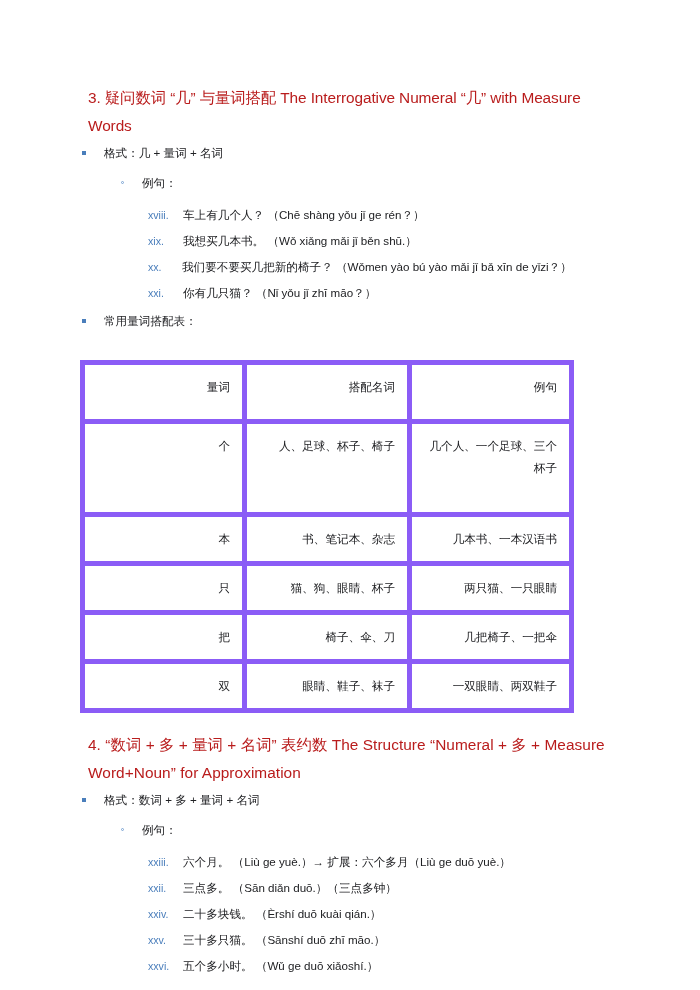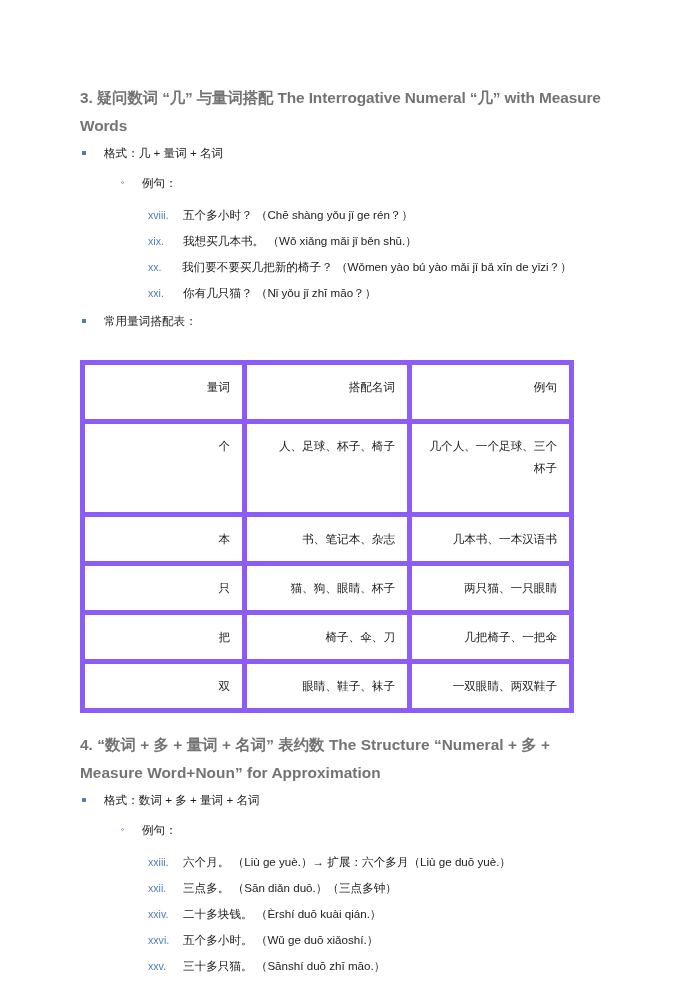--- a/index.html
+++ b/index.html
@@ -27,25 +27,25 @@
   .content {
     position: absolute;
     left: 80px;
     top: 84px;
     width: 534px;
   }
 
   
   h2.section-heading {
     font-size: 15.4px;
-    font-weight: bold;
+    font-weight: normal;
     line-height: 28px;
-    margin: 0 0 2px 0;
+    margin: 0 0 2px 8px;
     letter-spacing: -0.1px;
-    color: #737373;
+    color: #b91c1c;
     font-family: "Liberation Sans", "DejaVu Sans", sans-serif;
   }
   .section-4 h2.section-heading {
     letter-spacing: 0.05px;
   }
 
   
   .lvl1 {
     position: relative;
     padding-left: 24px;
@@ -159,21 +159,21 @@
 
       <div class="lvl2">
         <span class="marker-circ"></span>
         <span>例句：</span>
       </div>
 
       <ul class="ex-list">
         <li class="ex-item">
           <span class="rn">xviii.</span>
           <span class="body">
-            <span>五个多小时？</span>
+            <span>车上有几个人？</span>
             <span class="pinyin">（Chē shàng yǒu jǐ ge rén？）</span>
           </span>
         </li>
         <li class="ex-item">
           <span class="rn">xix.</span>
           <span class="body">
             <span>我想买几本书。</span>
             <span class="pinyin">（Wǒ xiǎng mǎi jǐ běn shū.）</span>
           </span>
         </li>
@@ -276,30 +276,30 @@
           </span>
         </li>
         <li class="ex-item">
           <span class="rn">xxiv.</span>
           <span class="body">
             <span>二十多块钱。</span>
             <span class="pinyin">（Èrshí duō kuài qián.）</span>
           </span>
         </li>
         <li class="ex-item">
+          <span class="rn">xxv.</span>
+          <span class="body">
+            <span>三十多只猫。</span>
+            <span class="pinyin">（Sānshí duō zhī māo.）</span>
+          </span>
+        </li>
+        <li class="ex-item">
           <span class="rn">xxvi.</span>
           <span class="body">
             <span>五个多小时。</span>
             <span class="pinyin">（Wǔ ge duō xiǎoshí.）</span>
           </span>
         </li>
-        <li class="ex-item">
-          <span class="rn">xxv.</span>
-          <span class="body">
-            <span>三十多只猫。</span>
-            <span class="pinyin">（Sānshí duō zhī māo.）</span>
-          </span>
-        </li>
       </ul>
     </section>
 
   </div>
 </div>
 
 </body></html>

